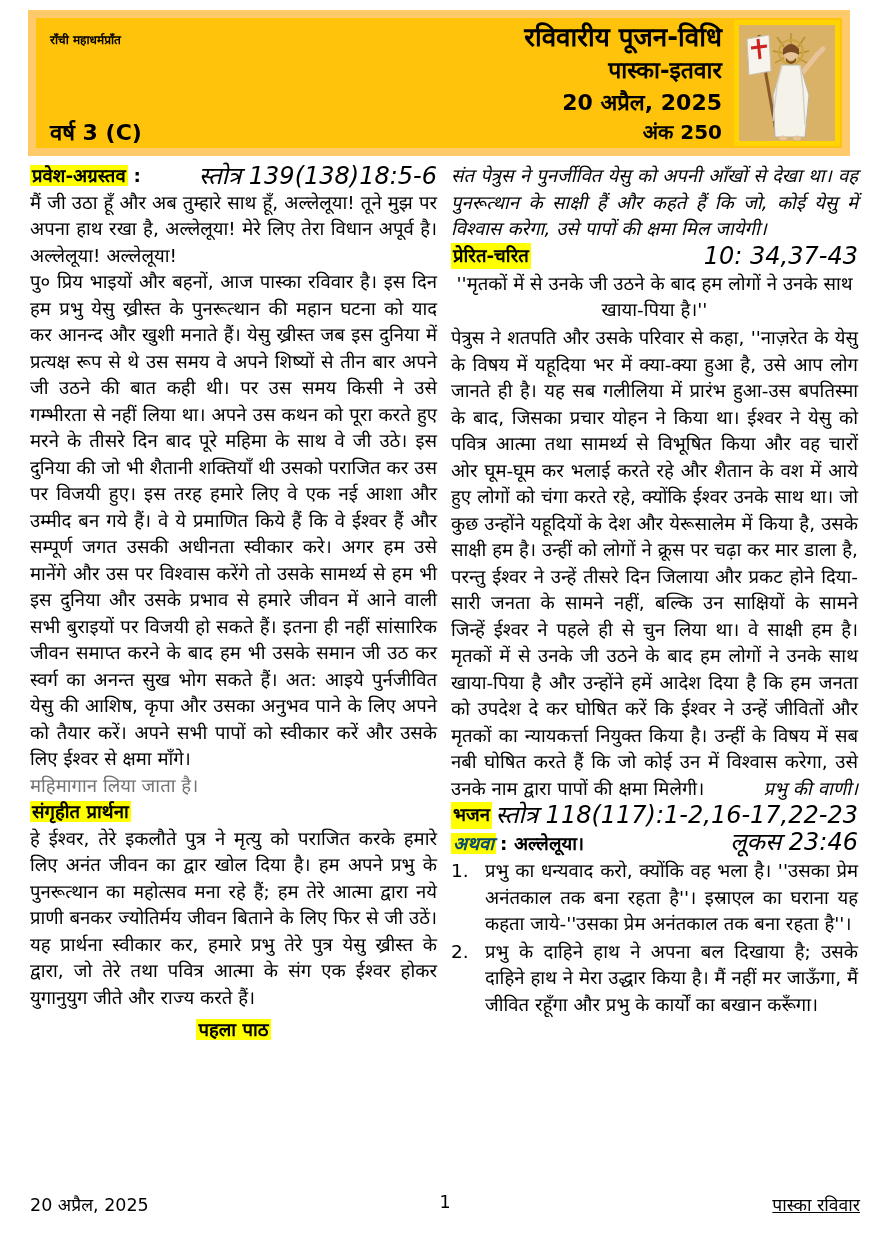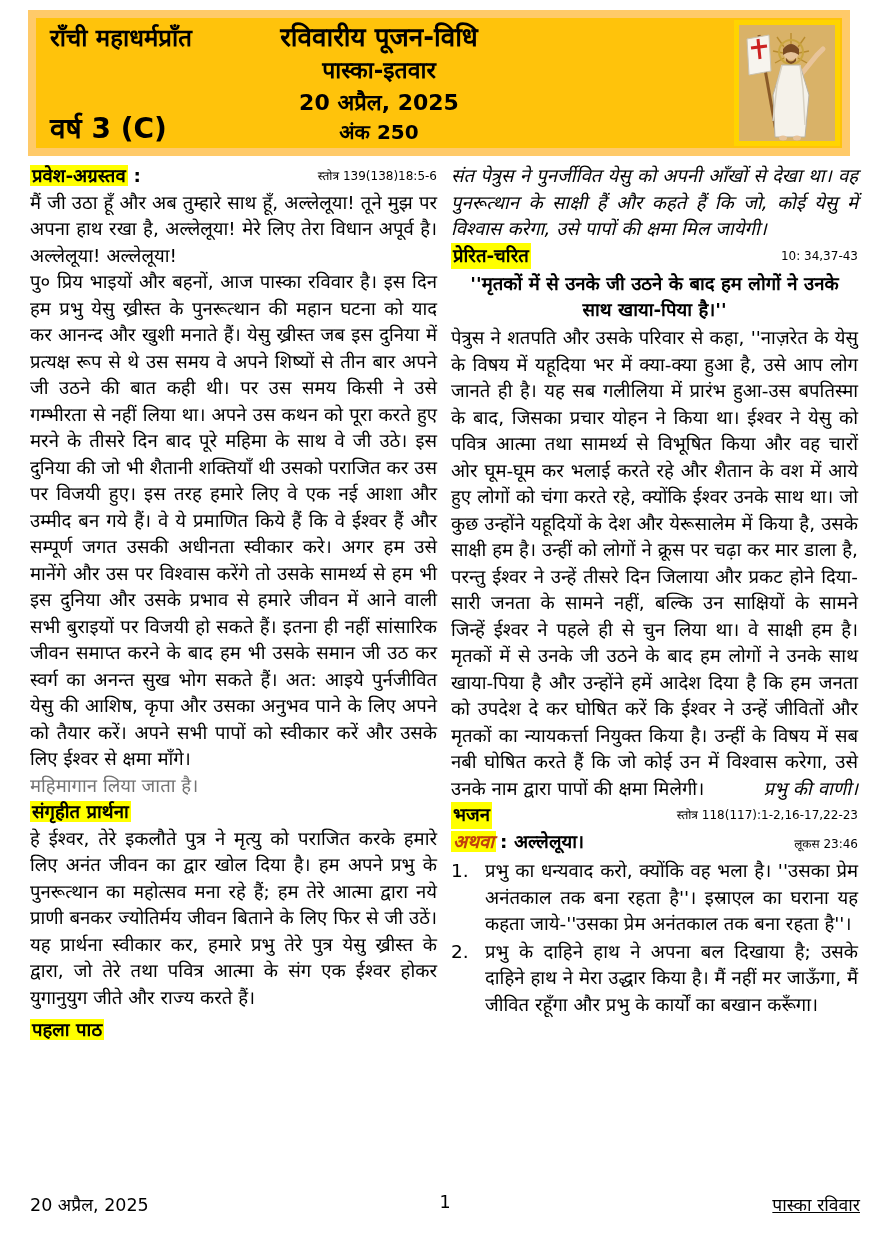--- a/index.html
+++ b/index.html
@@ -2,45 +2,45 @@
 <html><head>
 <meta charset="utf-8">
 <style>
   html,body{margin:0;padding:0;background:#ffffff;}
   body{width:878px;height:1241px;font-family:"DejaVu Sans","Liberation Sans",sans-serif;color:#000;}
   .page{position:relative;width:878px;height:1241px;overflow:hidden;background:#fff;}
 
   
   .banner{position:absolute;left:28px;top:10px;width:822px;height:146px;background:#ffca69;}
   .banner-inner{position:absolute;left:8px;top:8px;right:8px;bottom:8px;background:#ffc30b;}
-  .org{position:absolute;left:14px;top:2px;font-weight:bold;font-size:24px;}
-  .banner-center{position:absolute;left:0;right:120px;top:2px;text-align:center;font-weight:bold;}
+  .org{position:absolute;left:14px;top:13px;font-weight:bold;font-size:12px;}
+  .banner-center{position:absolute;left:0;right:120px;top:2px;text-align:right;font-weight:bold;}
   .banner-center .t1{font-size:26px;line-height:34px;}
   .banner-center .t2{font-size:23px;line-height:33px;}
   .banner-center .t3{font-size:22px;line-height:31px;}
   .banner-center .t4{font-size:20px;line-height:28px;}
-  .year-cycle{position:absolute;left:14px;bottom:2px;font-weight:bold;font-size:28px;}
+  .year-cycle{position:absolute;left:14px;bottom:2px;font-weight:bold;font-size:22px;}
   .img-frame{position:absolute;right:2px;top:2px;width:106px;height:126px;background:#ffd400;padding:5px;box-sizing:border-box;}
   .img-frame svg{display:block;width:96px;height:116px;}
 
   
   .columns{position:absolute;top:163px;left:30px;width:828px;display:flex;gap:14px;}
   .col{width:50%;font-size:18.5px;line-height:26.5px;text-align:justify;}
   .col p{margin:0;}
   .hl{background:#ffff00;font-weight:bold;padding:0 2px;}
   .head-row{display:flex;justify-content:space-between;align-items:center;text-align:left;}
-  .ref{font-weight:normal;font-size:12px;white-space:nowrap;}
+  .ref{font-style:italic;font-weight:normal;font-size:24px;white-space:nowrap;}
   .rubric-red{color:#737373;margin-top:2px;}
-  .center-head{margin-top:6px;}
+  .center-head{text-align:center;margin-top:6px;}
   .italic-intro{font-style:italic;}
-  .bold-center{font-weight:bold;text-align:center;line-height:26px;margin:2px 5px;}
+  .bold-center{font-weight:normal;text-align:center;line-height:26px;margin:2px 5px;}
   .closing{float:right;font-weight:normal;font-style:italic;}
   .antiphon{font-weight:bold;text-align:center;line-height:27px;}
   .or-row{display:flex;justify-content:space-between;align-items:baseline;text-align:left;}
-  .or-label{background:#ffff00;color:#c2410c;font-style:italic;font-weight:bold;padding:0 2px;}
+  .or-label{background:#ffff00;color:#0c4a6e;font-style:italic;font-weight:bold;padding:0 2px;}
   .or-text{font-weight:bold;margin-left:4px;}
   .verse{display:flex;margin-top:1px;}
   .verse-num{width:34px;flex:none;}
   .verse-text{flex:1;text-align:justify;}
 
   
   .footer{position:absolute;left:30px;right:18px;top:1192px;font-size:17.5px;}
   .footer .fl{position:absolute;left:0;}
   .footer .fc{position:absolute;left:0;right:0;text-align:center;}
   .footer .fr{position:absolute;right:0;text-decoration:underline;}

